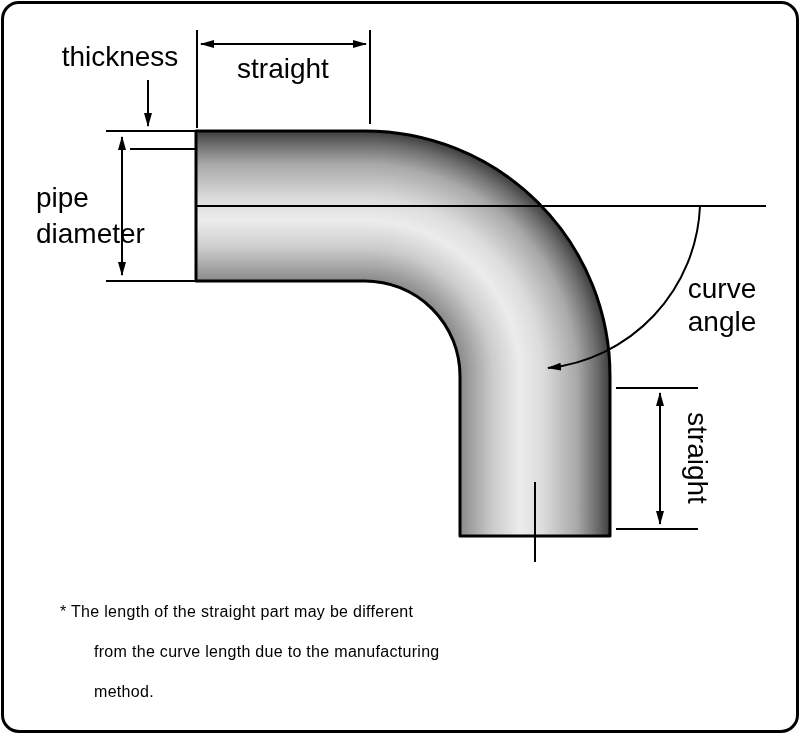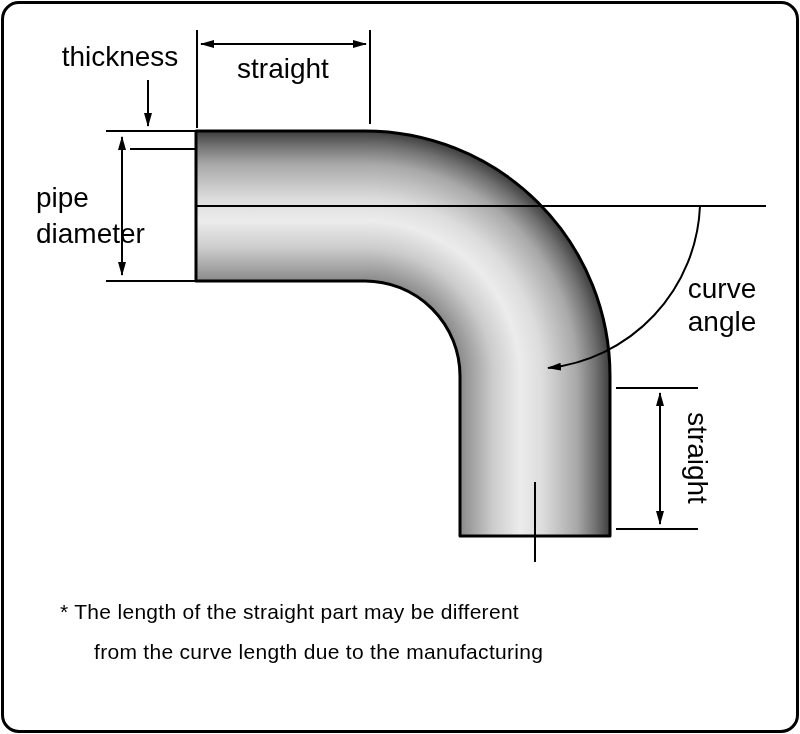--- a/index.html
+++ b/index.html
@@ -32,21 +32,21 @@
   .outline {
     stroke: #000;
     stroke-width: 3;
     fill: none;
     stroke-linejoin: round;
   }
   .footnote {
     position: absolute;
     left: 60px;
     top: 592px;
-    font-size: 21px;
+    font-size: 16px;
     line-height: 40px;
     color: #000;
     letter-spacing: 0.3px;
   }
   .footnote .indent { padding-left: 34px; }
 </style>
 </head>
 <body>
 
 <div class="stage">
@@ -128,15 +128,16 @@
       <line class="dimline" x1="616" y1="388" x2="698" y2="388"></line>
       <line class="dimline" x1="616" y1="529" x2="698" y2="529"></line>
       <line class="dimline" x1="660" y1="393" x2="660" y2="524" marker-start="url(#arw)" marker-end="url(#arw)"></line>
       <text x="688" y="458" text-anchor="middle" transform="rotate(90 688 458)">straight</text>
     </g>
   </svg>
 
   <div class="footnote">
     <div>* The length of the straight part may be different</div>
     <div class="indent">from the curve length due to the manufacturing</div>
+    <div class="indent">method.</div>
   </div>
 
 </div>
 
 </body></html>

